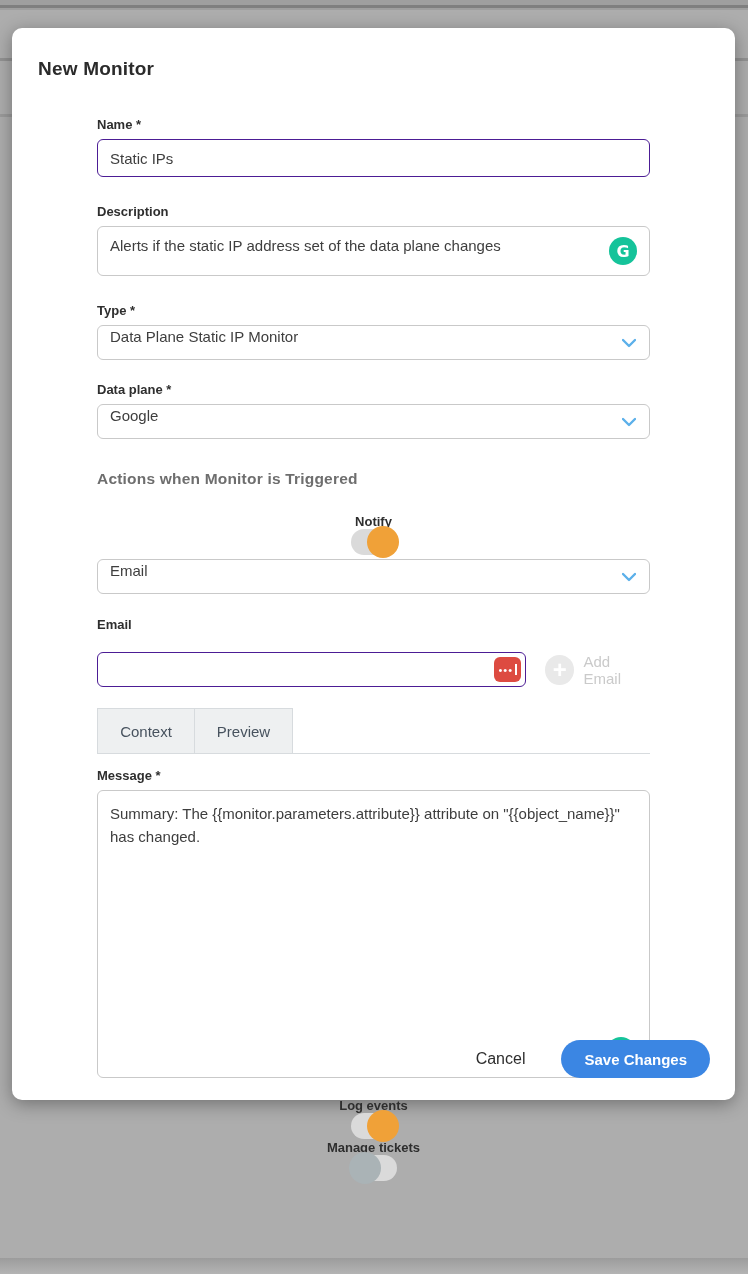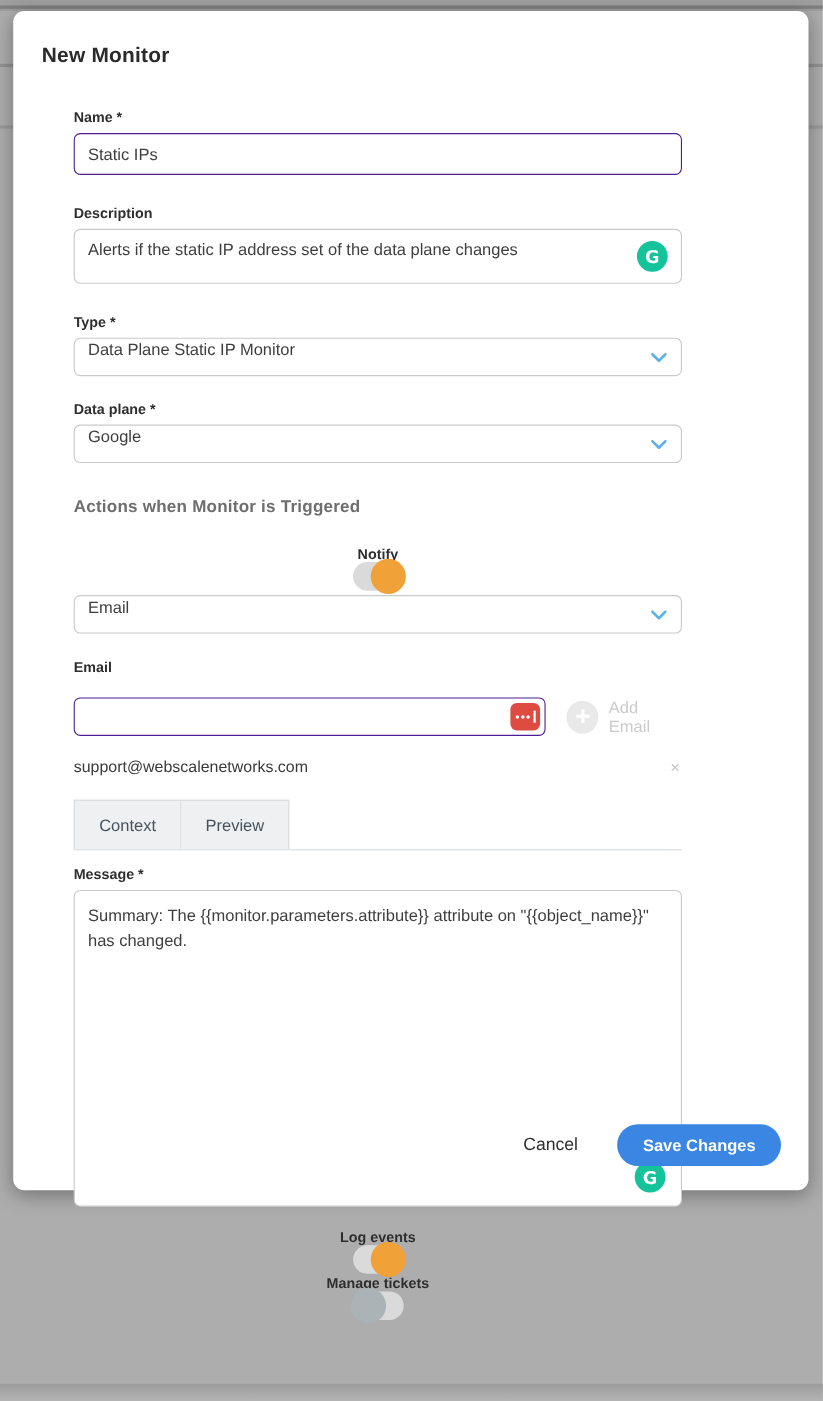--- a/index.html
+++ b/index.html
@@ -13,29 +13,29 @@
   
   .backdrop-line { position:absolute; left:0; width:748px; height:3px; background:#8a8a8a; }
   .backdrop-line.l1 { top:5px; background:#7f7f7f; }
   .backdrop-line.l2 { top:58px; opacity:.75; }
   .backdrop-line.l3 { top:114px; opacity:.5; }
   .backdrop-top { position:absolute; left:0; top:0; width:748px; height:10px; background:#9f9f9f; }
   .backdrop-bottom { position:absolute; left:0; top:1258px; width:748px; height:16px;
     background:linear-gradient(#9c9c9c,#b4b4b4); }
 
   .modal {
-    position:absolute; left:12px; top:10px; width:723px; height:1072px;
+    position:absolute; left:12px; top:28px; width:723px; height:1072px;
     background:#ffffff; border-radius:10px;
     box-shadow:0 4px 18px rgba(0,0,0,.35);
   }
   .modal-title {
     margin:30px 0 0 26px; font-size:19px; font-weight:bold; color:#2b2b2b;
     letter-spacing:.2px;
   }
-  .form { margin-left:55px; width:553px; }
+  .form { margin-left:85px; width:553px; }
 
   .field-label { font-size:13px; font-weight:bold; color:#2e2e2e; margin-bottom:7px; }
   .gap-name { margin-top:37px; }
   .gap-md { margin-top:27px; }
   .gap-sm { margin-top:22px; }
 
   .text-input {
     width:100%; height:38px; border:1px solid #4c1d95; border-radius:6px;
     font-family:inherit; font-size:15px; color:#3e3e3e; padding:0 12px;
     background:#fff; outline:none;
@@ -199,24 +199,20 @@
             <span>•••</span>
             <span class="bar"></span>
           </div>
       </div>
       <div class="add-email">
         <div class="plus-circle">+</div>
         <div class="add-email-label">Add Email</div>
       </div>
     </div>
 
-    <div class="recipient-row">
-      <div class="recipient-email">support@webscalenetworks.com</div>
-      <div class="remove-x">×</div>
-    </div>
 
     <div class="tabs">
       <div class="tab">
           <span>Context</span>
         </div>
       <div class="tab">
           <span>Preview</span>
         </div>
     </div>
 

